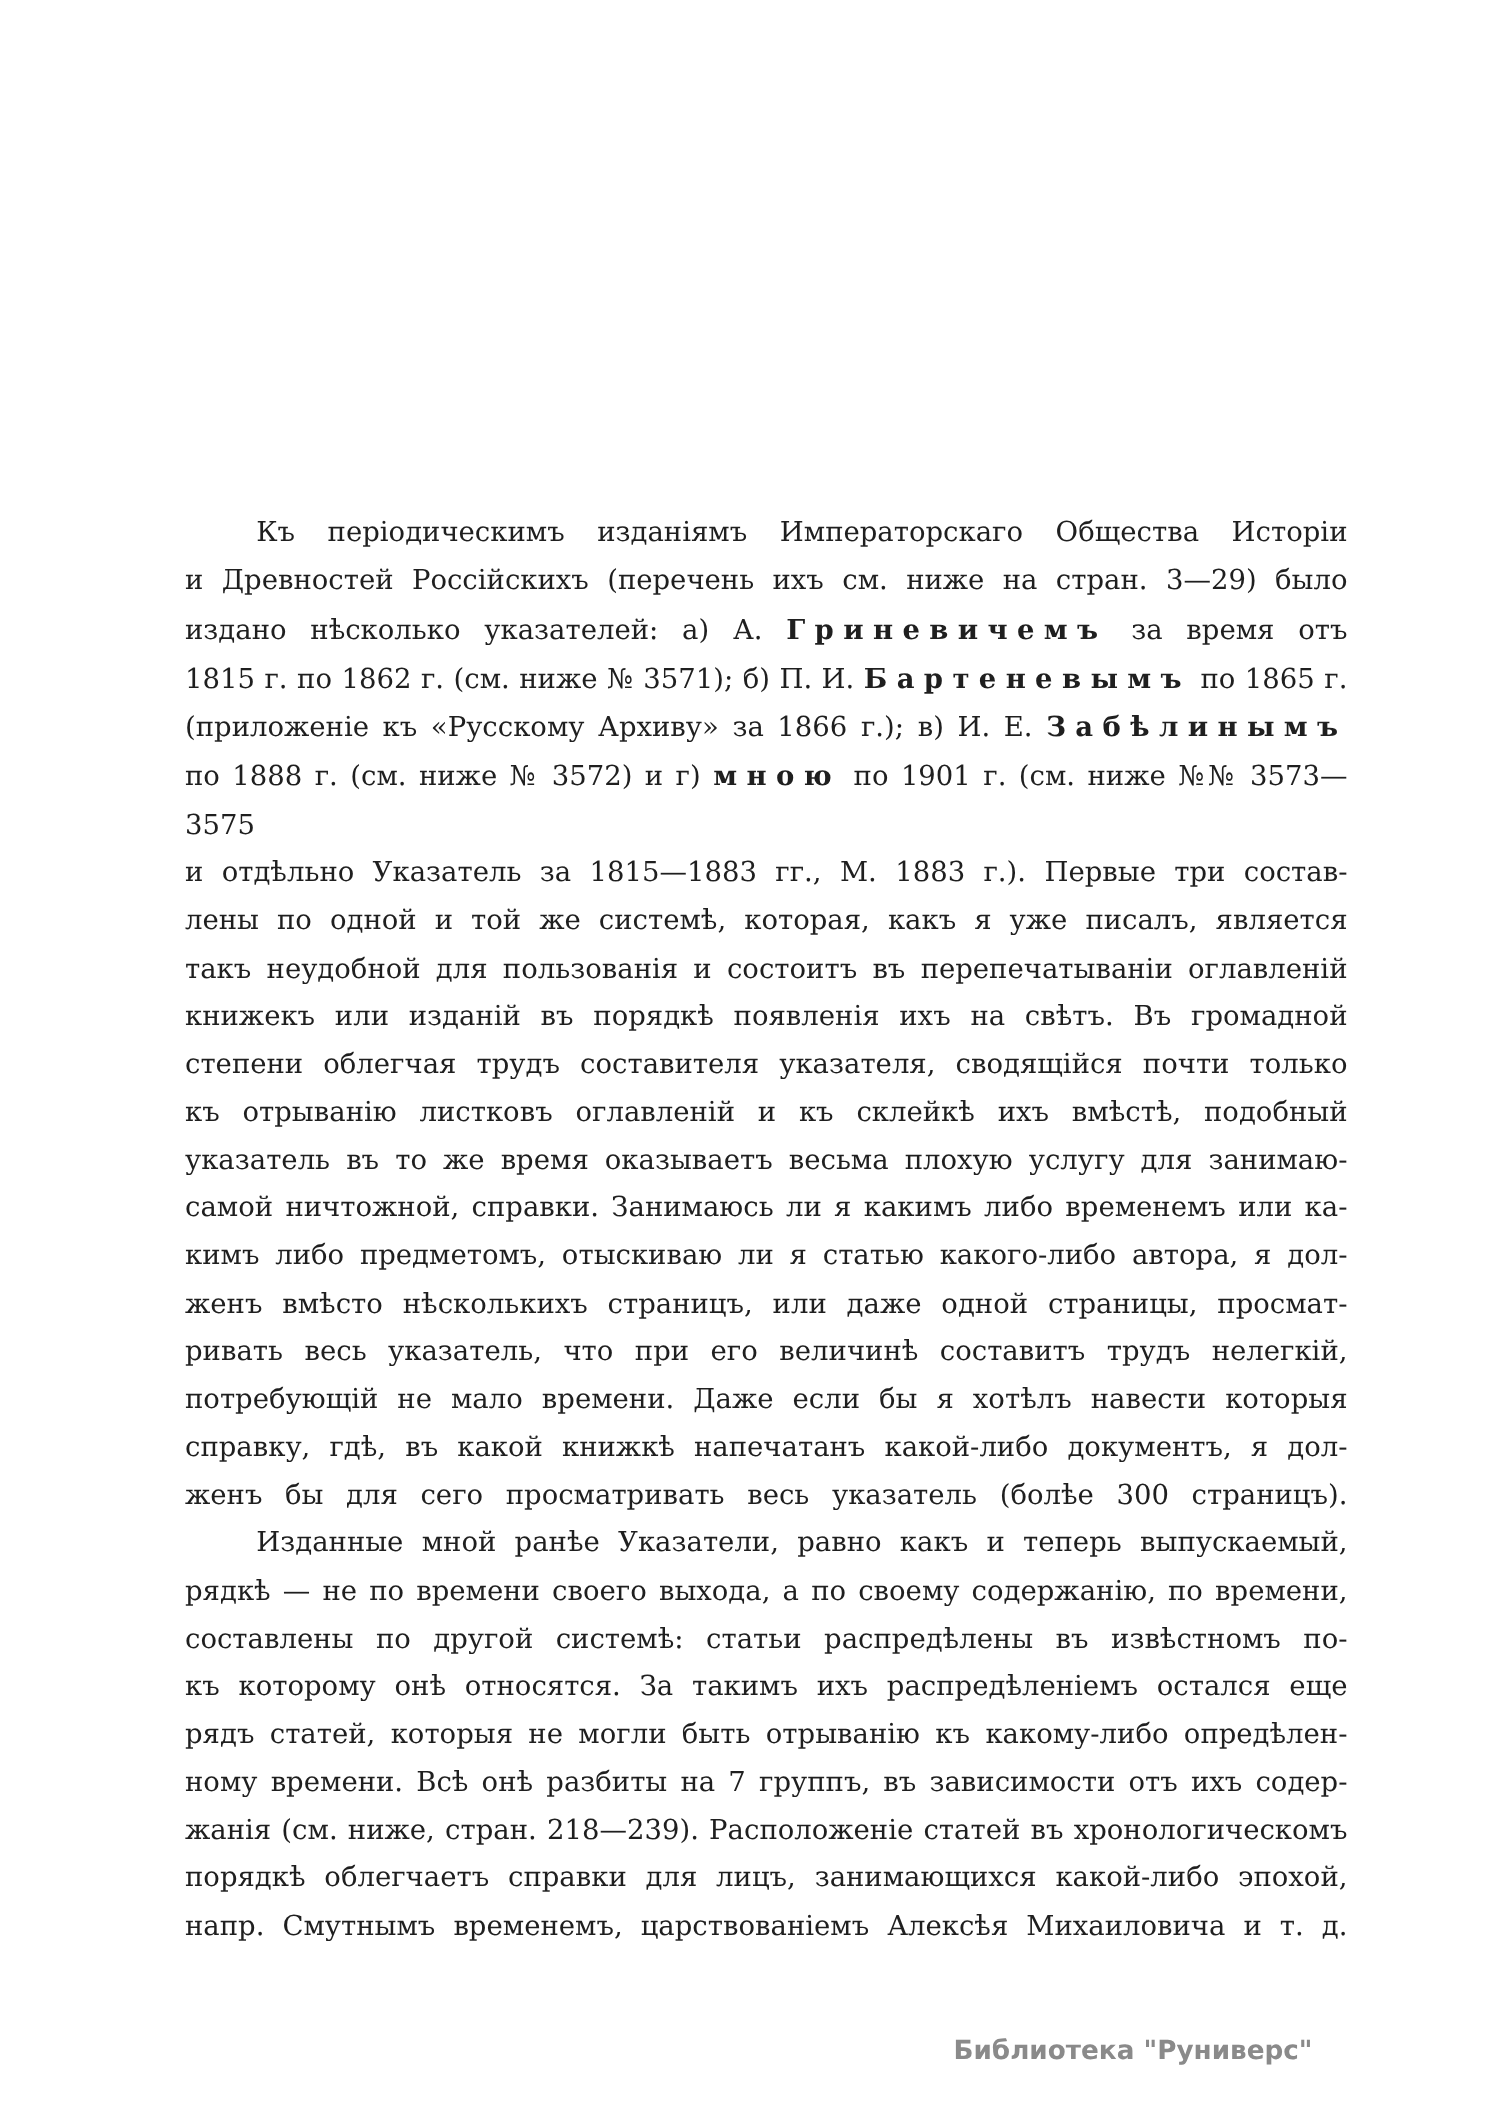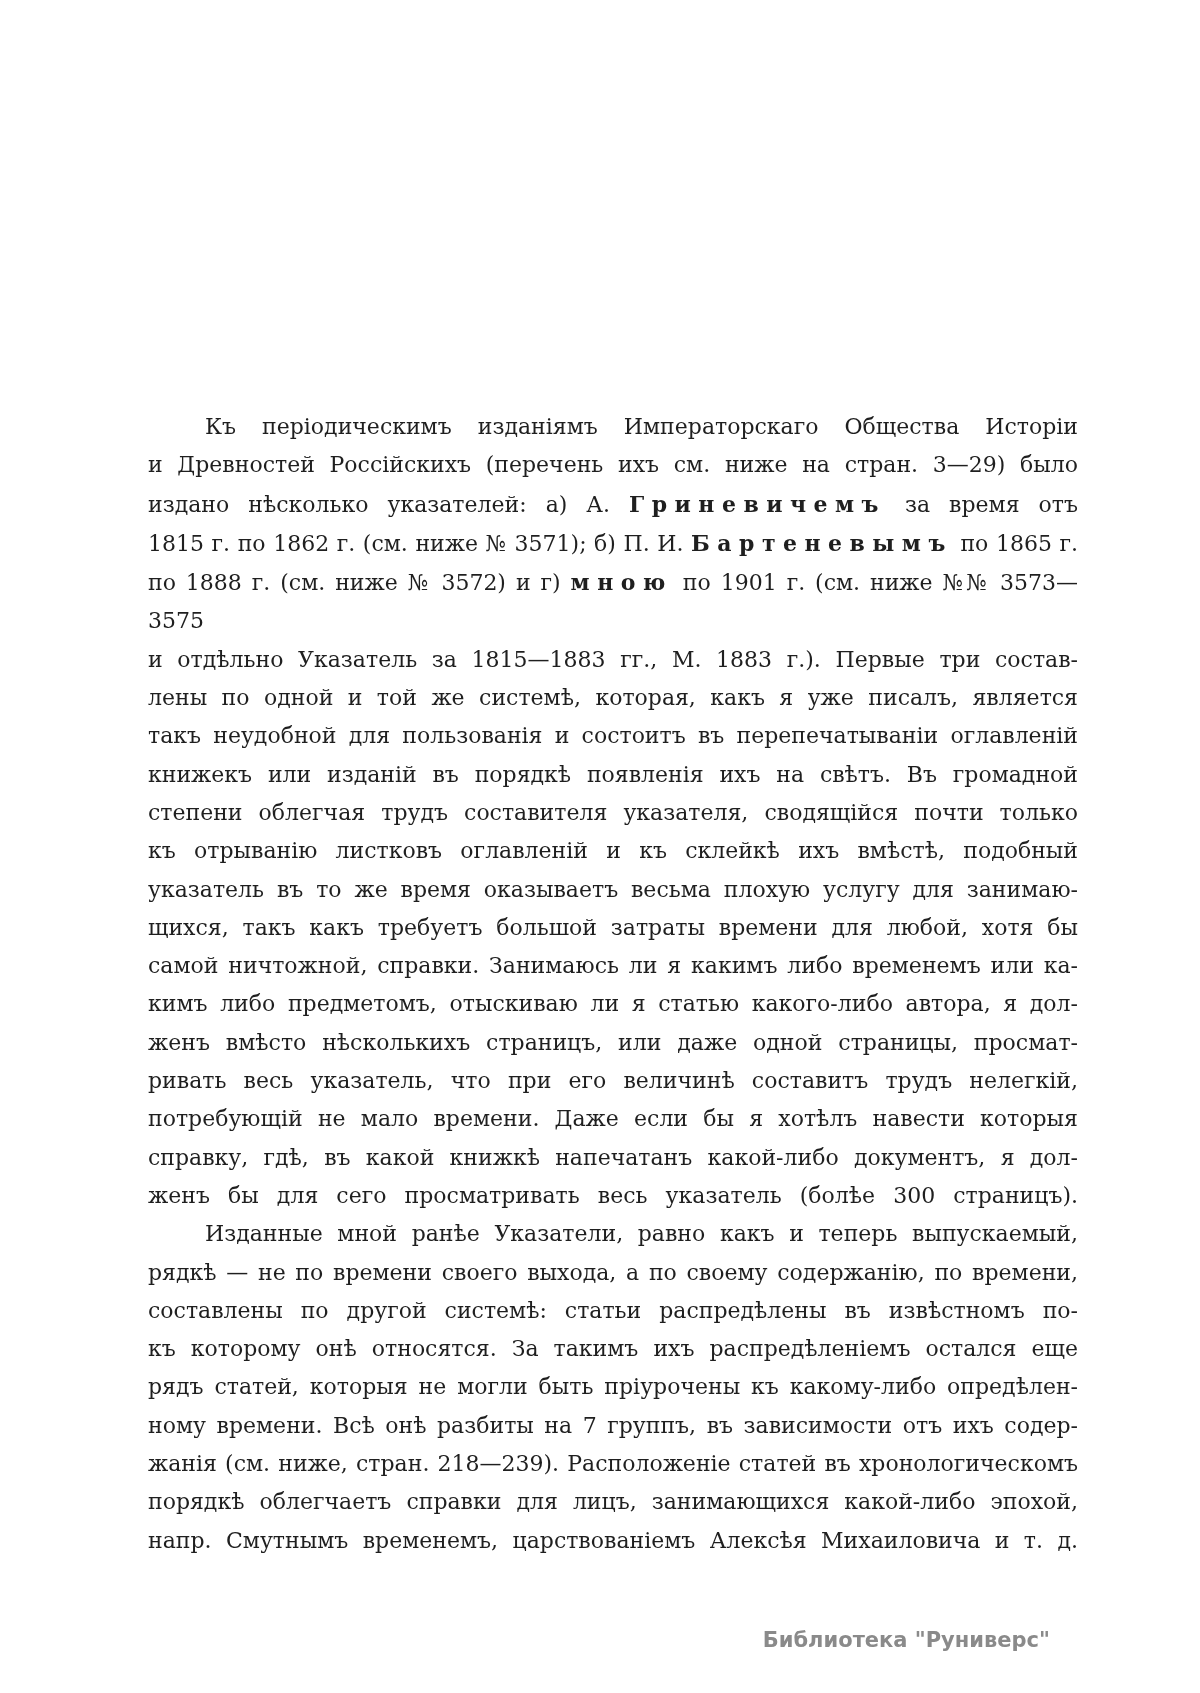--- a/index.html
+++ b/index.html
@@ -50,43 +50,43 @@
 </head>
 <body>
 
 <div class="page">
   <main class="page-text">
       <div class="paragraph">
         <div class="line indent"><span>Къ періодическимъ изданіямъ Императорскаго Общества Исторіи</span></div>
         <div class="line"><span>и Древностей Россійскихъ (перечень ихъ см. ниже на стран. 3—29) было</span></div>
         <div class="line"><span>издано нѣсколько указателей: а) А. </span><span class="spaced">Гриневичемъ</span><span> за время отъ</span></div>
         <div class="line"><span>1815 г. по 1862 г. (см. ниже № 3571); б) П. И. </span><span class="spaced">Бартеневымъ</span><span> по 1865 г.</span></div>
+        <div class="line"><span>(приложеніе къ «Русскому Архиву» за 1866 г.); в) И. Е. </span><span class="spaced">Забѣлинымъ</span></div>
         <div class="line"><span>по 1888 г. (см. ниже № 3572) и г) </span><span class="spaced">мною</span><span> по 1901 г. (см. ниже №№ 3573—3575</span></div>
         <div class="line"><span>и отдѣльно Указатель за 1815—1883 гг., М. 1883 г.). Первые три состав-</span></div>
         <div class="line"><span>лены по одной и той же системѣ, которая, какъ я уже писалъ, является</span></div>
         <div class="line"><span>такъ неудобной для пользованія и состоитъ въ перепечатываніи оглавленій</span></div>
         <div class="line"><span>книжекъ или изданій въ порядкѣ появленія ихъ на свѣтъ. Въ громадной</span></div>
         <div class="line"><span>степени облегчая трудъ составителя указателя, сводящійся почти только</span></div>
         <div class="line"><span>къ отрыванію листковъ оглавленій и къ склейкѣ ихъ вмѣстѣ, подобный</span></div>
         <div class="line"><span>указатель въ то же время оказываетъ весьма плохую услугу для занимаю-</span></div>
-        <div class="line"><span>щихся, такъ какъ требуетъ большой затраты времени для любой, хотя бы</span></div>
         <div class="line"><span>самой ничтожной, справки. Занимаюсь ли я какимъ либо временемъ или ка-</span></div>
         <div class="line"><span>кимъ либо предметомъ, отыскиваю ли я статью какого-либо автора, я дол-</span></div>
         <div class="line"><span>женъ вмѣсто нѣсколькихъ страницъ, или даже одной страницы, просмат-</span></div>
         <div class="line"><span>ривать весь указатель, что при его величинѣ составитъ трудъ нелегкій,</span></div>
         <div class="line"><span>потребующій не мало времени. Даже если бы я хотѣлъ навести которыя</span></div>
         <div class="line"><span>справку, гдѣ, въ какой книжкѣ напечатанъ какой-либо документъ, я дол-</span></div>
         <div class="line"><span>женъ бы для сего просматривать весь указатель (болѣе 300 страницъ).</span></div>
       </div>
       <div class="paragraph">
         <div class="line indent"><span>Изданные мной ранѣе Указатели, равно какъ и теперь выпускаемый,</span></div>
         <div class="line"><span>рядкѣ — не по времени своего выхода, а по своему содержанію, по времени,</span></div>
         <div class="line"><span>составлены по другой системѣ: статьи распредѣлены въ извѣстномъ по-</span></div>
         <div class="line"><span>къ которому онѣ относятся. За такимъ ихъ распредѣленіемъ остался еще</span></div>
-        <div class="line"><span>рядъ статей, которыя не могли быть пріурочены къ какому-либо опредѣлен-</span></div>
+        <div class="line"><span>рядъ статей, которыя не могли быть отрыванію къ какому-либо опредѣлен-</span></div>
         <div class="line"><span>ному времени. Всѣ онѣ разбиты на 7 группъ, въ зависимости отъ ихъ содер-</span></div>
         <div class="line"><span>жанія (см. ниже, стран. 218—239). Расположеніе статей въ хронологическомъ</span></div>
         <div class="line"><span>порядкѣ облегчаетъ справки для лицъ, занимающихся какой-либо эпохой,</span></div>
         <div class="line"><span>напр. Смутнымъ временемъ, царствованіемъ Алексѣя Михаиловича и т. д.</span></div>
       </div>
     </main>
   <span class="watermark">Библиотека "Руниверс"</span>
 </div>
 
 </body></html>

